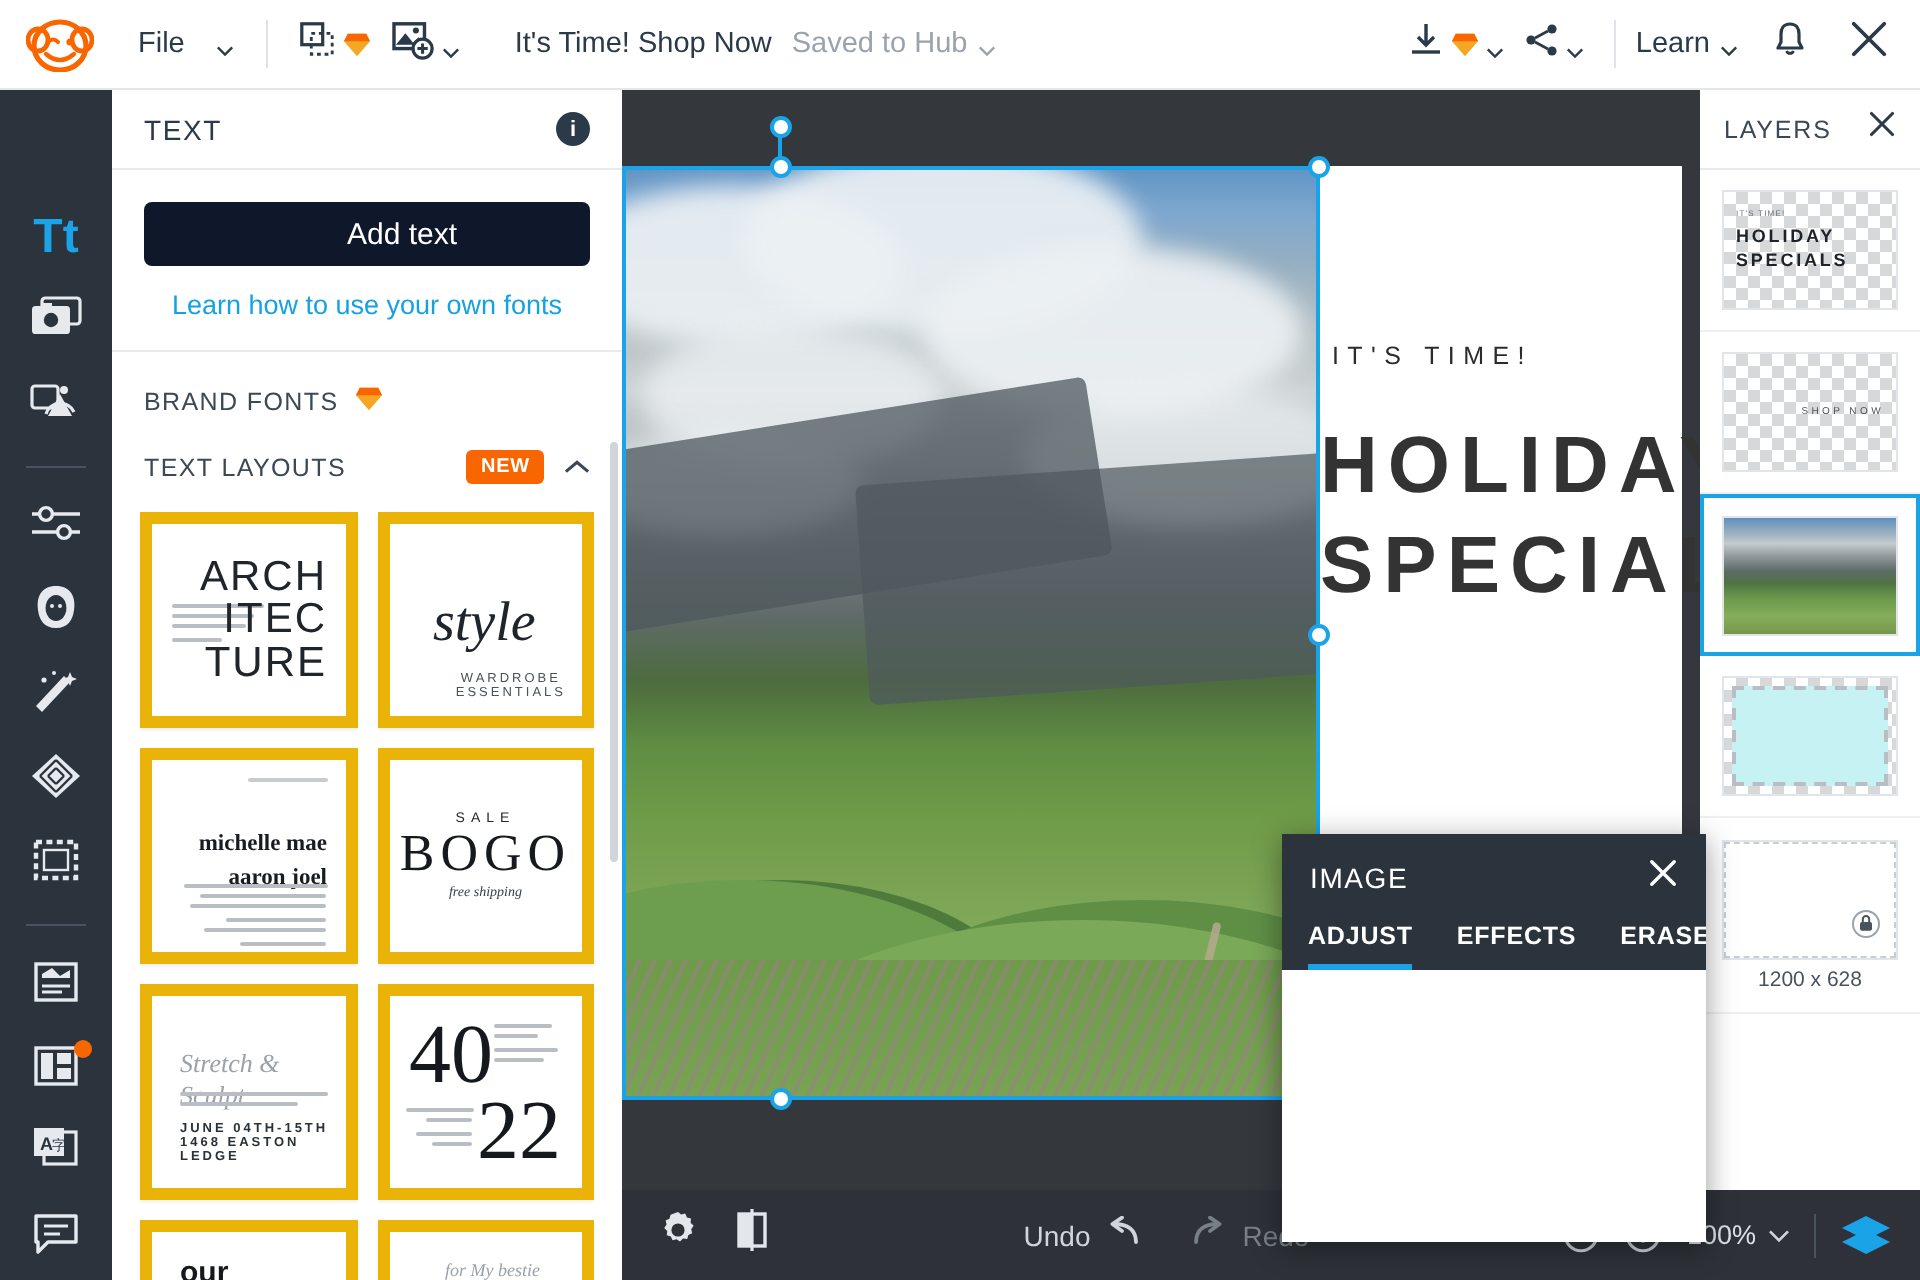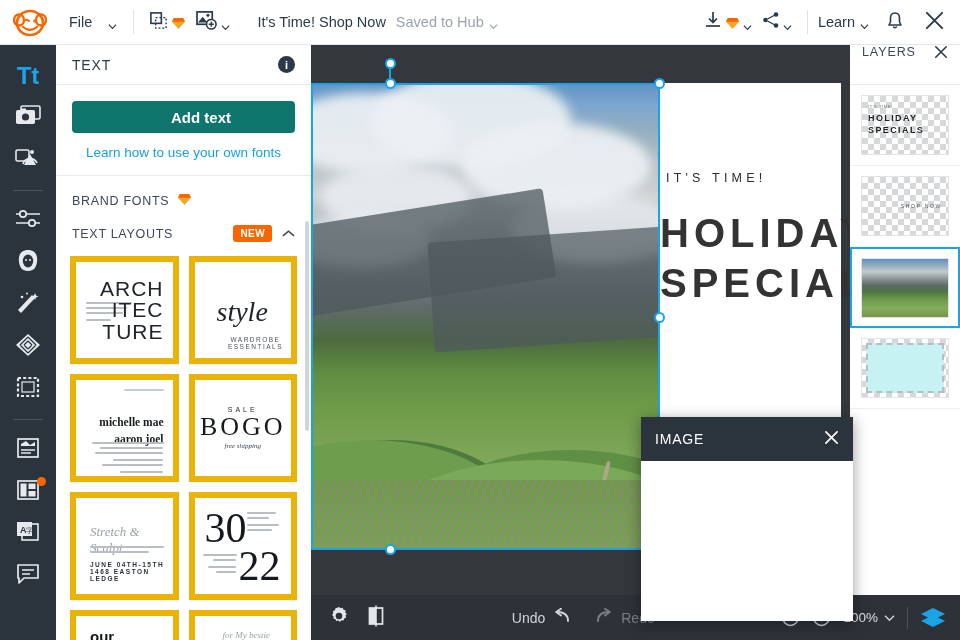--- a/index.html
+++ b/index.html
@@ -37,21 +37,21 @@
     letter-spacing:.4px; border:none; border-radius:4px;
     padding:9px 14px; cursor:pointer; margin-left:20px;
   }
   .hdr-right { margin-left:auto; display:flex; align-items:center; padding-right:10px; }
   .learn { font-size:14.5px; color:#2b3a49; display:flex; align-items:center; gap:5px; cursor:pointer;}
 
   
   .rail {
     position:absolute; top:45px; left:0; width:56px; height:595px;
     background:#2b333d; display:flex; flex-direction:column; align-items:center;
-    padding-top:10px; z-index:30;
+    padding-top:10px; z-index:30;justify-content:flex-end;
   }
   .rail-btn {
     width:56px; height:42px; display:flex; align-items:center; justify-content:center;
     cursor:pointer; position:relative; color:#e6eaef;
   }
   .rail-btn.active { color:#1ba3e8; }
   .rail-tt { font-size:24px; font-weight:bold; color:#1ba3e8; line-height:1; font-family:"Liberation Sans", sans-serif;}
   .rail-div { width:30px; height:1px; background:#485260; margin:9px 0; }
   .rail-dot { position:absolute; top:6px; right:10px; width:9px; height:9px; border-radius:50%; background:#f96600; }
 
@@ -62,22 +62,22 @@
   }
   .panel-head {
     height:40px; display:flex; align-items:center; justify-content:space-between;
     padding:0 16px; border-bottom:1px solid #e8ebee;
   }
   .panel-title { font-size:14px; letter-spacing:.8px; color:#2b3a49; }
   .info-icon { width:17px;height:17px;border-radius:50%;background:#2b3a49;color:#fff;
     font-size:11px;font-weight:bold;display:flex;align-items:center;justify-content:center; cursor:pointer;}
   .add-text-wrap { padding:16px 16px 12px; }
   .add-text-btn {
-    width:100%; background:#0f766e; color:#fff; border:none; border-radius:4px;
-    height:32px; font-size:15px; font-weight:bold; cursor:pointer;
+    width:100%; background:#0f172a; color:#fff; border:none; border-radius:4px;
+    height:32px; font-size:15px; font-weight:normal; cursor:pointer;
     font-family:"Liberation Sans", sans-serif;
     padding-left:35px;
   }
   .own-fonts { text-align:center; font-size:13.5px; color:#14a2e2; padding-bottom:15px; cursor:pointer;}
   .panel-sep { height:1px; background:#e8ebee; }
   .brand-row, .layout-row {
     display:flex; align-items:center; padding:0 16px; height:33px;
     font-size:12.5px; letter-spacing:.7px; color:#3b4856; cursor:pointer;
   }
   .brand-row { margin-top:8px; }
@@ -189,21 +189,21 @@
   .slider-track { position:absolute; top:6px; left:0; right:0; height:3px; background:#e0e4e8; border-radius:2px;}
   .slider-knob { position:absolute; top:0; left:0; width:14px; height:14px; border-radius:50%;
     background:#fff; border:1px solid #b7bec5; cursor:pointer;}
   .ip-scroll { position:absolute; right:2px; top:56px; width:4px; height:78px; background:#cfd5da; border-radius:2px;}
 
   
   .layers {
     position:absolute; top:45px; left:850px; width:110px; height:595px;
     background:#ffffff; z-index:35; overflow:hidden;
   }
-  .layers-head { height:40px; display:flex; align-items:flex-start; justify-content:space-between;
+  .layers-head { height:40px; display:flex; align-items:center; justify-content:space-between;
     padding:0 12px; border-bottom:1px solid #e8ebee;}
   .layers-title { font-size:12.5px; letter-spacing:.9px; color:#3b4856;}
   .layer-item { height:81px; display:flex; align-items:center; justify-content:center;
     border-bottom:1px solid #eef1f3; cursor:pointer; position:relative;}
   .layer-item.selected { border:2px solid #1ba3e8; }
   .layer-thumb { width:88px; height:60px; border:1px solid #e1e5e9; position:relative; overflow:hidden;
     background-image:
       linear-gradient(45deg,#d6d8da 25%, transparent 25%, transparent 75%, #d6d8da 75%),
       linear-gradient(45deg,#d6d8da 25%, #ffffff 25%, #ffffff 75%, #d6d8da 75%);
     background-size:12px 12px; background-position:0 0, 6px 6px;}
@@ -568,21 +568,21 @@
       <div class="thumb">
         <div style="position:absolute;left:14px;top:26px;font-family:'Liberation Serif',serif;font-style:italic;font-size:13px;color:#9aa1a8">Stretch &amp; Sculpt</div>
         <div style="position:absolute;left:14px;top:48px;width:74px">
           <div class="mini-line" style="width:100%"></div>
           <div class="mini-line" style="width:80%"></div>
         </div>
         <div class="t-caption" style="position:absolute;left:14px;bottom:12px;text-align:left;font-weight:bold;color:#2b3139">JUNE 04TH-15TH<br>1468 EASTON LEDGE</div>
       </div>
 
       <div class="thumb">
-        <div class="t-2022" style="position:absolute;left:10px;top:12px">30</div>
+        <div class="t-2022" style="position:absolute;left:10px;top:12px">40</div>
         <div class="t-2022" style="position:absolute;left:44px;top:50px">22</div>
         <div style="position:absolute;right:8px;top:14px;width:36px">
           <div class="mini-line" style="width:80%"></div>
           <div class="mini-line" style="width:60%"></div>
           <div class="mini-line" style="width:90%;margin-top:5px"></div>
           <div class="mini-line" style="width:70%"></div>
         </div>
         <div style="position:absolute;left:8px;top:56px;width:34px">
           <div class="mini-line" style="width:100%"></div>
           <div class="mini-line" style="width:70%;margin-left:30%"></div>
@@ -643,20 +643,25 @@
 
   <div class="img-popup">
     <div class="ip-head">
       <span class="ip-title">IMAGE</span>
       <span>
         <svg width="15" height="15" viewBox="0 0 16 16">
             <path d="M2 2 L14 14 M14 2 L2 14" stroke="#ffffff" stroke-width="1.8" stroke-linecap="round"></path>
           </svg>
       </span>
     </div>
+    <div class="ip-tabs">
+      <span class="ip-tab active">ADJUST</span>
+      <span class="ip-tab">EFFECTS</span>
+      <span class="ip-tab">ERASE</span>
+    </div>
   </div>
 
   <div class="layers">
     <div class="layers-head">
       <span class="layers-title">LAYERS</span>
       <span>
         <svg width="14" height="14" viewBox="0 0 16 16">
             <path d="M2 2 L14 14 M14 2 L2 14" stroke="#2b3a49" stroke-width="1.8" stroke-linecap="round"></path>
           </svg>
       </span>
@@ -683,20 +688,32 @@
         <div class="lt-photo"></div>
       </div>
     </div>
 
     <div class="layer-item">
       <div class="layer-thumb">
         <div class="lt-cyan"></div>
       </div>
     </div>
 
+    <div class="layer-item with-size">
+      <div class="layer-thumb">
+        <div class="lt-plain"></div>
+        <div class="lock">
+          <svg width="8" height="9" viewBox="0 0 8 9">
+            <rect x="1" y="4" width="6" height="4.4" rx="1" fill="#4a525b"></rect>
+            <path d="M2.4 4 V2.6 a1.6 1.6 0 0 1 3.2 0 V4" fill="none" stroke="#4a525b" stroke-width="1"></path>
+          </svg>
+        </div>
+      </div>
+      <div class="layer-size">1200 x 628</div>
+    </div>
   </div>
 
   <div class="bottombar">
     <div class="bb-icon">
       <span>
         <svg width="20" height="20" viewBox="0 0 20 20">
           <path d="M10 1 l1.6 1.3 2-0.5 0.9 1.9 2 0.6 -0.2 2.1 1.5 1.5 -1.2 1.7 0.5 2 -1.9 0.9 -0.6 2 -2.1 -0.2 -1.5 1.5 -1.7 -1.2 -2 0.5 -0.9 -1.9 -2 -0.6 0.2 -2.1 -1.5 -1.5 1.2 -1.7 -0.5 -2 1.9 -0.9 0.6 -2 Z" fill="#e3e7eb"></path>
           <circle cx="10" cy="10" r="3.3" fill="#2e3238"></circle>
         </svg>
       </span>

